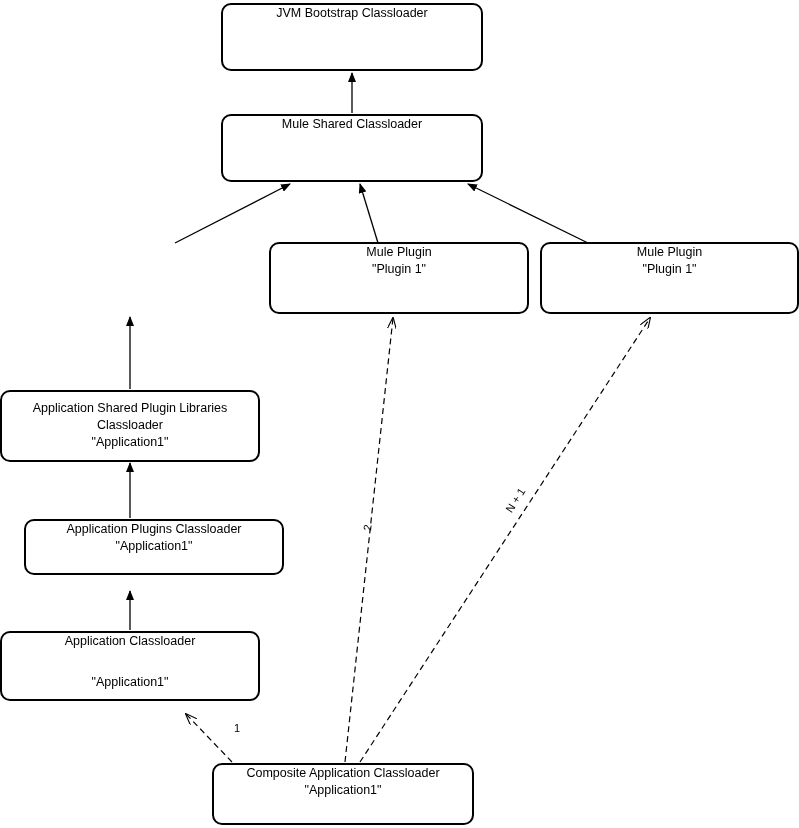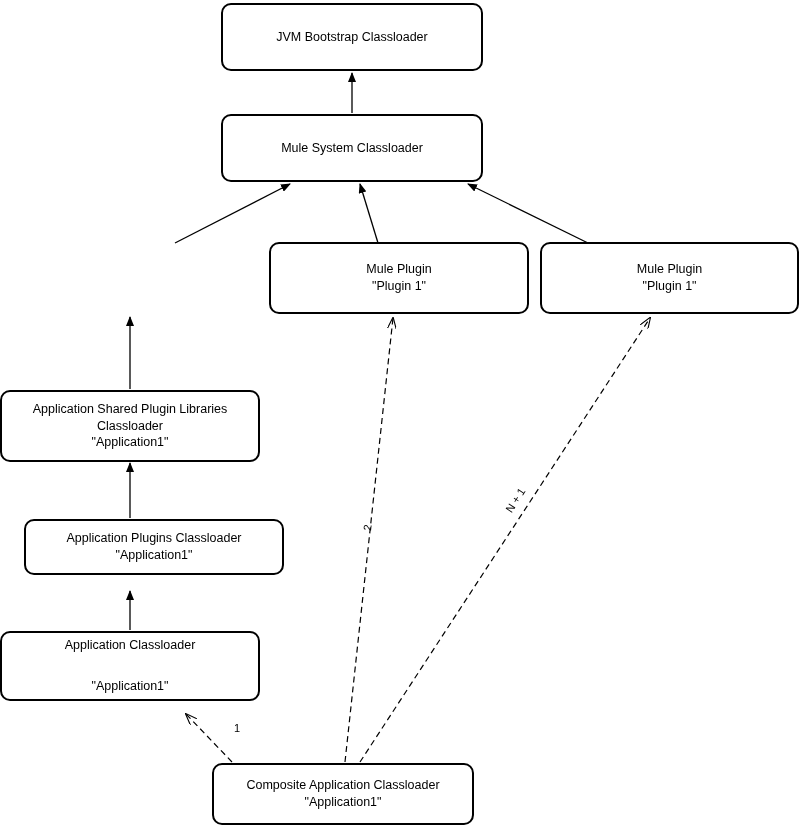--- a/index.html
+++ b/index.html
@@ -17,21 +17,21 @@
   }
   .node {
     position: absolute;
     box-sizing: border-box;
     border: 2px solid #000000;
     border-radius: 10px;
     background: #ffffff;
     display: flex;
     flex-direction: column;
     align-items: center;
-    justify-content: center;
+    justify-content: flex-start;
     text-align: center;
     font-size: 12.5px;
     color: #000000;
     line-height: 1.35;
     z-index: 3;
   }
   .node .line2 {
     display: block;
   }
   svg#edges {
@@ -86,36 +86,36 @@
 
     <line x1="360" y1="762" x2="650" y2="318" stroke="#000000" stroke-width="1.2" stroke-dasharray="6,4" marker-end="url(#arrow-open)"></line>
   </svg>
 
   <div class="node" style="left:221px; top:3px; width:262px; height:68px;">
     <span>JVM Bootstrap Classloader</span>
     <span class="line2"></span>
   </div>
 
   <div class="node" style="left:221px; top:114px; width:262px; height:68px;">
-    <span>Mule System Classloader</span>
+    <span>Mule Shared Classloader</span>
     <span class="line2"></span>
   </div>
 
 
   <div class="node" style="left:269px; top:242px; width:260px; height:72px;">
     <span>Mule Plugin</span>
     <span class="line2">"Plugin 1"</span>
   </div>
 
   <div class="node" style="left:540px; top:242px; width:259px; height:72px;">
     <span>Mule Plugin</span>
     <span class="line2">"Plugin 1"</span>
   </div>
 
-  <div class="node" style="left:0px; top:390px; width:260px; height:72px; padding:15px 16px;">
+  <div class="node" style="left:0px; top:390px; width:260px; height:72px; padding:8px 16px;">
     <span>Application Shared Plugin Libraries Classloader</span>
     <span class="line2">"Application1"</span>
   </div>
 
   <div class="node" style="left:0px; top:519px; width:260px; height:56px;margin-left:24px;">
     <span>Application Plugins Classloader</span>
     <span class="line2">"Application1"</span>
   </div>
 
   <div class="node" style="left:0px; top:631px; width:260px; height:70px;gap:24px;">

